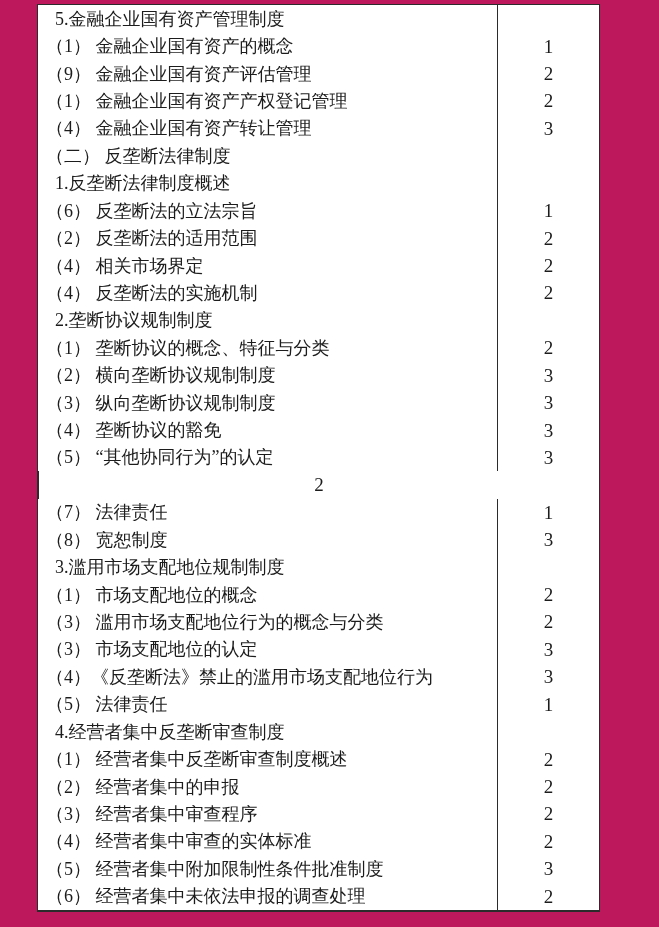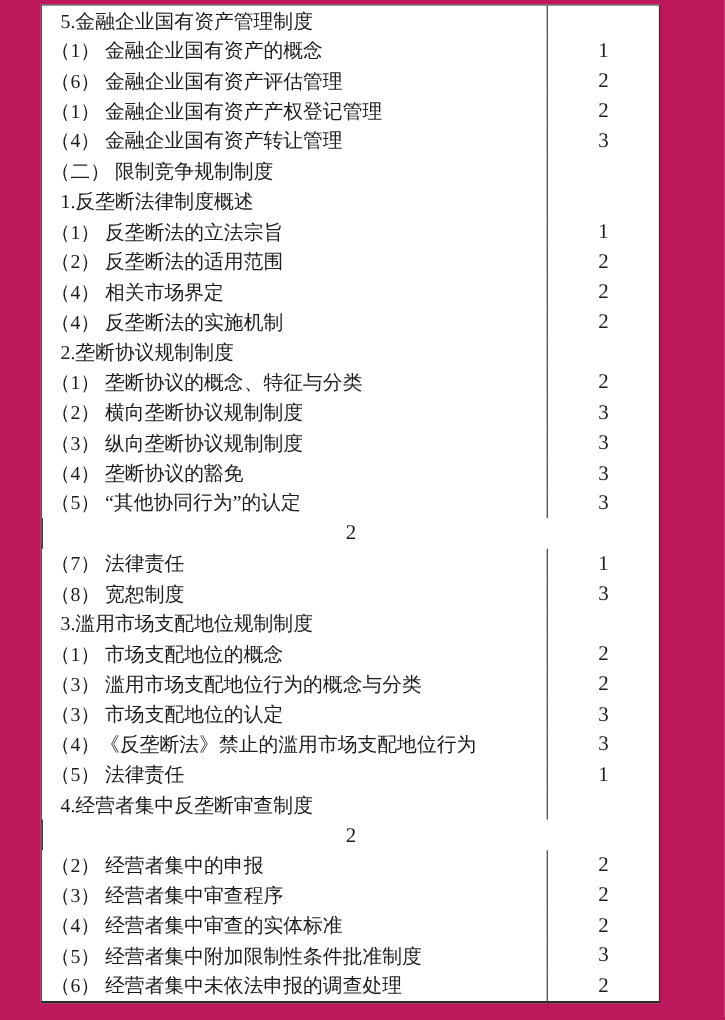--- a/index.html
+++ b/index.html
@@ -69,41 +69,41 @@
   <div class="toc-table">
       <div class="toc-row section">
     <div class="topic-cell">5.金融企业国有资产管理制度</div>
     <div class="num-cell"></div>
   </div>
       <div class="toc-row">
     <div class="topic-cell">（1） 金融企业国有资产的概念</div>
     <div class="num-cell">1</div>
   </div>
       <div class="toc-row">
-    <div class="topic-cell">（6） 金融企业国有资产评估管理</div>
+    <div class="topic-cell">（9） 金融企业国有资产评估管理</div>
     <div class="num-cell">2</div>
   </div>
       <div class="toc-row">
     <div class="topic-cell">（1） 金融企业国有资产产权登记管理</div>
     <div class="num-cell">2</div>
   </div>
       <div class="toc-row">
     <div class="topic-cell">（4） 金融企业国有资产转让管理</div>
     <div class="num-cell">3</div>
   </div>
       <div class="toc-row">
-    <div class="topic-cell">（二） 限制竞争规制制度</div>
+    <div class="topic-cell">（二） 反垄断法律制度</div>
     <div class="num-cell"></div>
   </div>
       <div class="toc-row section">
     <div class="topic-cell">1.反垄断法律制度概述</div>
     <div class="num-cell"></div>
   </div>
       <div class="toc-row">
-    <div class="topic-cell">（1） 反垄断法的立法宗旨</div>
+    <div class="topic-cell">（6） 反垄断法的立法宗旨</div>
     <div class="num-cell">1</div>
   </div>
       <div class="toc-row">
     <div class="topic-cell">（2） 反垄断法的适用范围</div>
     <div class="num-cell">2</div>
   </div>
       <div class="toc-row">
     <div class="topic-cell">（4） 相关市场界定</div>
     <div class="num-cell">2</div>
   </div>
@@ -168,20 +168,21 @@
   </div>
       <div class="toc-row">
     <div class="topic-cell">（5） 法律责任</div>
     <div class="num-cell">1</div>
   </div>
       <div class="toc-row section">
     <div class="topic-cell">4.经营者集中反垄断审查制度</div>
     <div class="num-cell"></div>
   </div>
       <div class="toc-row">
+    <div class="topic-cell">（1） 经营者集中反垄断审查制度概述</div>
     <div class="num-cell">2</div>
   </div>
       <div class="toc-row">
     <div class="topic-cell">（2） 经营者集中的申报</div>
     <div class="num-cell">2</div>
   </div>
       <div class="toc-row">
     <div class="topic-cell">（3） 经营者集中审查程序</div>
     <div class="num-cell">2</div>
   </div>

